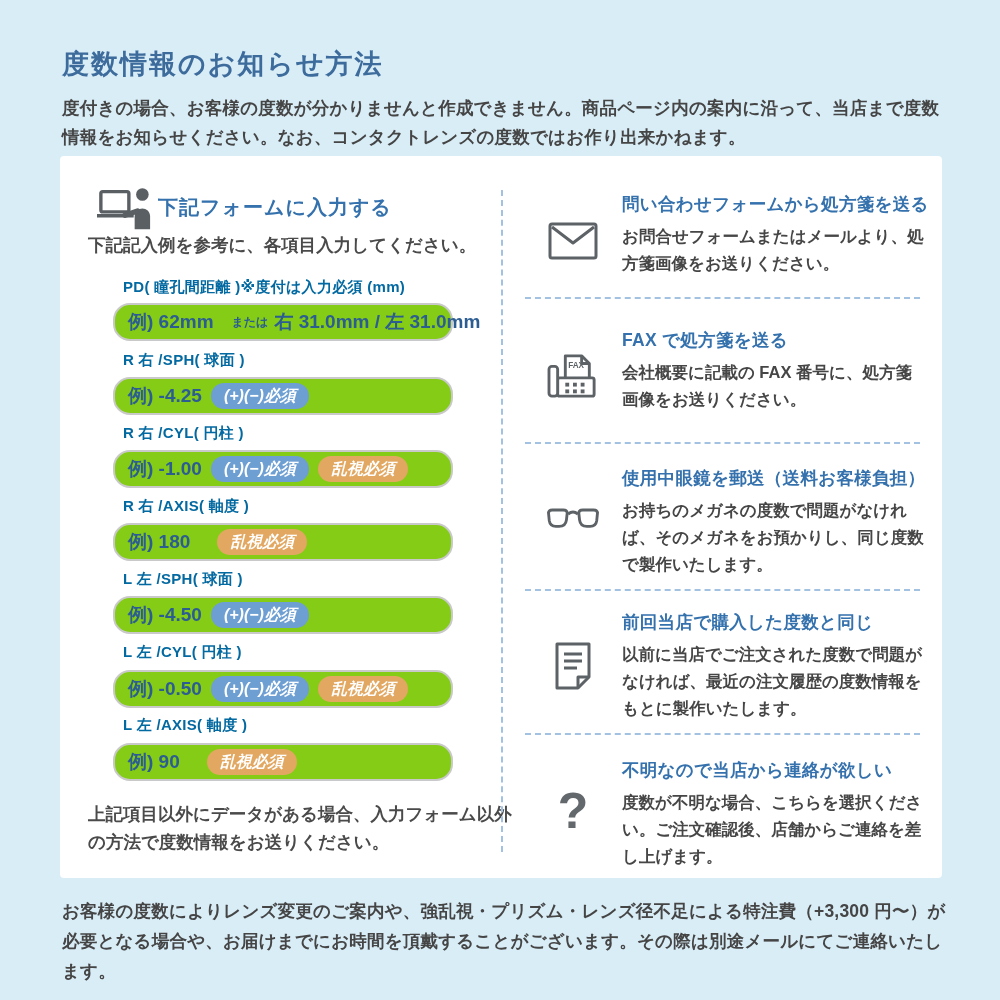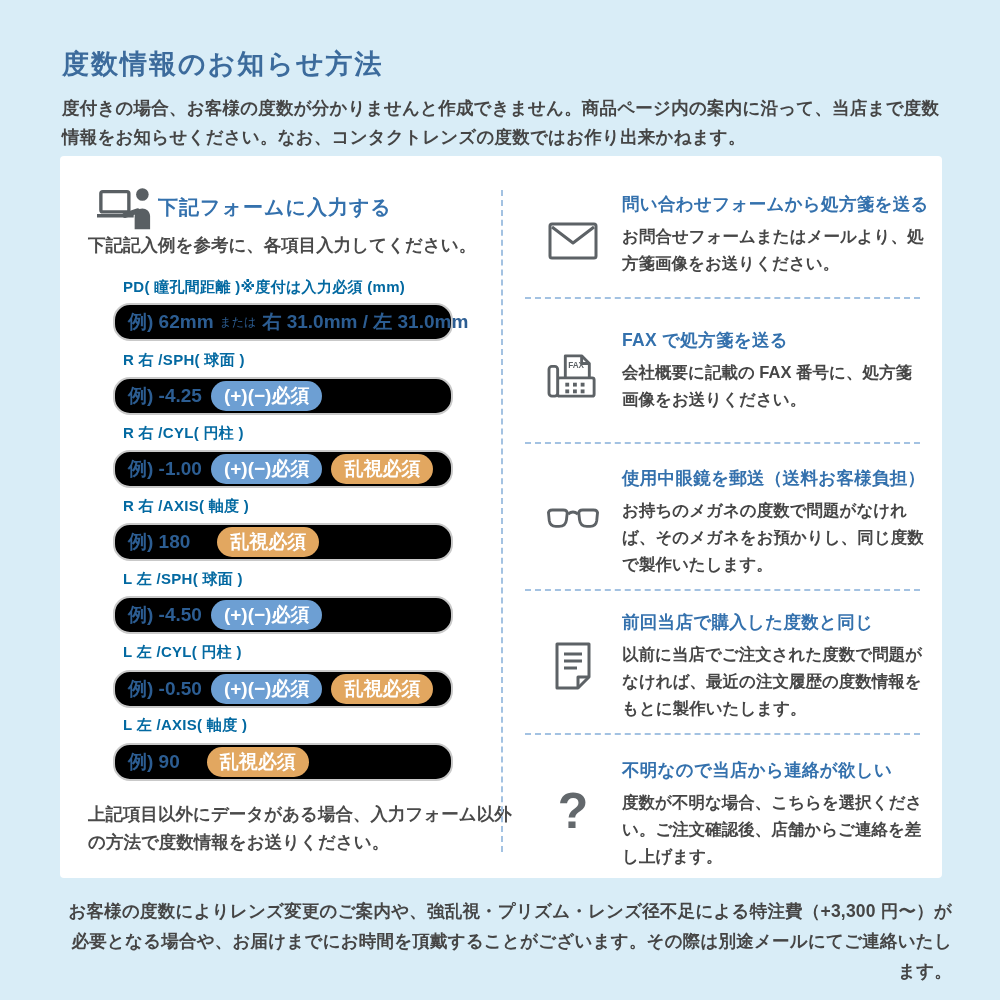--- a/index.html
+++ b/index.html
@@ -26,42 +26,42 @@
   .form-head-icon{left:97px;top:186px;width:56px;height:44px;}
   .form-heading{
     left:158px;top:194px;font-size:20px;font-weight:bold;color:#3471ad;letter-spacing:1px;
   }
   .form-subtext{left:88px;top:233px;font-size:17.5px;font-weight:bold;color:#4a4a4a;}
   .field-label{
     left:123px;width:340px;font-size:15px;font-weight:bold;color:#0369a1;letter-spacing:0.3px;
   }
   .input-box{
     left:113px;width:340px;height:38px;box-sizing:border-box;
-    background:#000000;border:2px solid #c9c9c9;border-radius:17px;
+    background:#84cc16;border:2px solid #c9c9c9;border-radius:17px;
     display:flex;align-items:center;gap:9px;padding:0 13px;
   }
   .ex{font-size:19px;font-weight:bold;color:#2c5d92;white-space:nowrap;}
-  .ex-small{font-size:12px;font-weight:normal;color:#2c5d92;white-space:nowrap;}
+  .ex-small{font-size:12px;font-weight:bold;color:#2c5d92;white-space:nowrap;margin-left:12px;}
   .badge{
-    border-radius:999px;padding:3px 13px;font-size:19px;font-weight:bold;color:#ffffff;
-    white-space:nowrap;line-height:1.3;
+    border-radius:999px;padding:3px 13px;font-size:16px;font-weight:bold;color:#ffffff;
+    white-space:nowrap;line-height:1.3;font-style:italic;
   }
   .badge.blue{background:#6d9fd3;}
   .badge.orange{background:#e2a760;}
   .form-note{left:88px;top:800px;width:430px;font-size:17.5px;font-weight:bold;line-height:1.6;color:#4a4a4a;}
   
   .v-divider{left:501px;top:190px;height:662px;width:0;border-left:2px dashed #a3c2e2;}
   .h-divider{left:525px;width:395px;height:0;border-top:2px dashed #a3c2e2;}
   
   .method-icon{left:546px;width:54px;display:flex;justify-content:center;}
   .method-title{left:622px;font-size:17.5px;font-weight:bold;color:#3471ad;letter-spacing:0.3px;white-space:nowrap;}
   .method-text{left:622px;width:306px;font-size:16.5px;font-weight:bold;line-height:1.64;color:#464646;}
   .question-glyph{font-size:50px;font-weight:bold;color:#63686c;line-height:1;}
   
-  .footer-text{left:62px;top:897px;width:890px;font-size:17.5px;font-weight:bold;line-height:1.7;color:#454545;letter-spacing:0.2px;text-align:right;}
+  .footer-text{left:62px;top:897px;width:890px;font-size:17.5px;font-weight:bold;line-height:1.7;color:#454545;letter-spacing:0.2px;}
   svg{display:block;}
 </style>
 </head>
 <body>
 
 <div class="abs page-title">度数情報のお知らせ方法</div>
 <div class="abs intro">度付きの場合、お客様の度数が分かりませんと作成できません。商品ページ内の案内に沿って、当店まで度数情報をお知らせください。なお、コンタクトレンズの度数ではお作り出来かねます。</div>
 
 <div class="abs card"></div>
 

